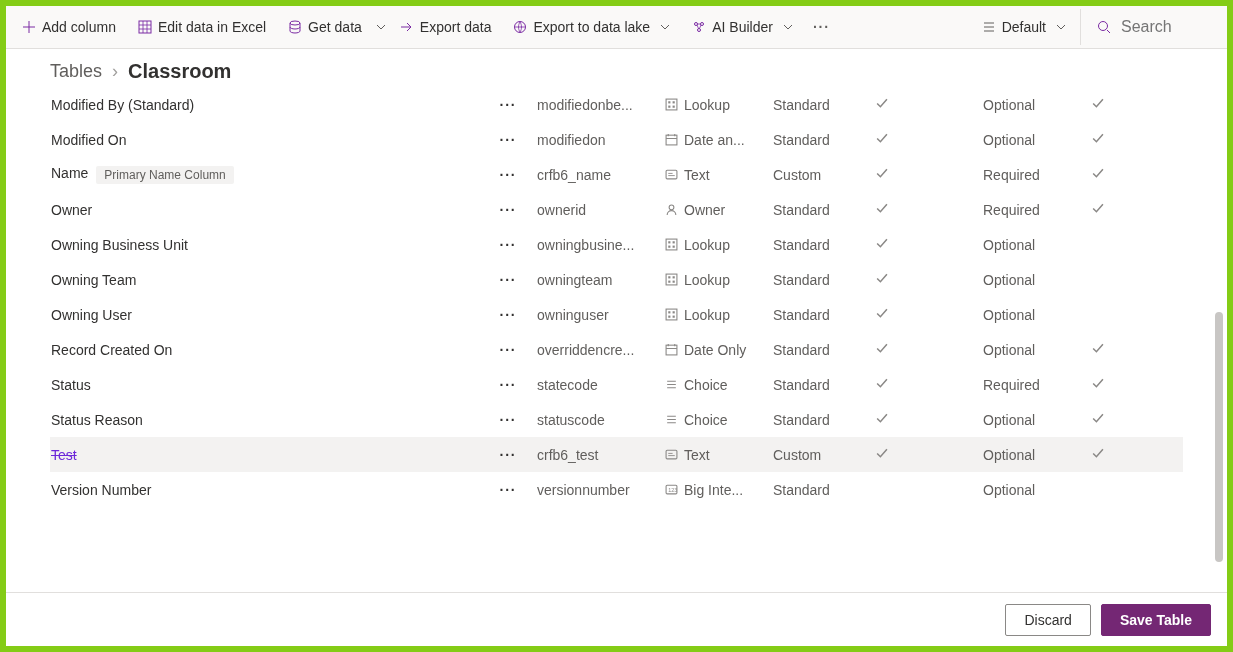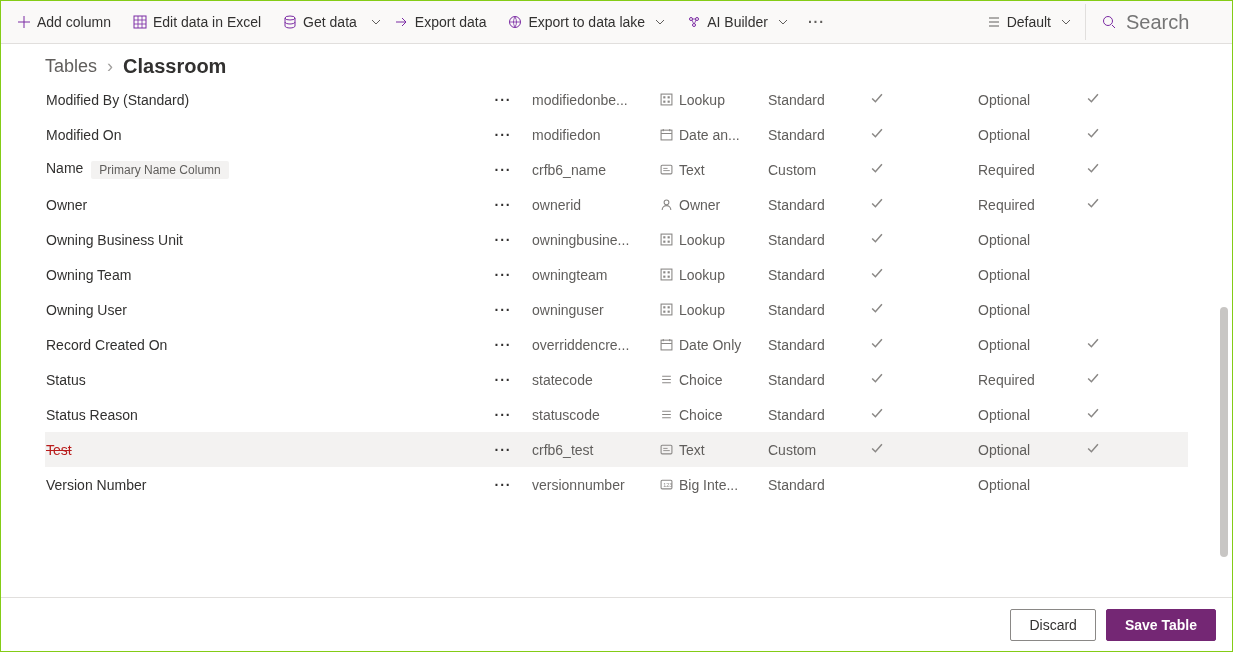--- a/index.html
+++ b/index.html
@@ -7,21 +7,21 @@
     margin: 0; padding: 0;
     font-family: "Segoe UI", Arial, sans-serif;
     font-size: 14px;
     color: #323130;
     background: #fff;
     width: 1233px; height: 652px;
     overflow: hidden;
   }
   .frame {
     width: 1233px; height: 652px;
-    border: 1px solid #84cc16;
+    border: 6px solid #84cc16;
     display: flex; flex-direction: column;
     position: relative;
   }
   
   .cmdbar {
     height: 43px;
     border-bottom: 1px solid #e1dfdd;
     background: #faf9f8;
     display: flex; align-items: center;
     padding: 0 6px;
@@ -43,21 +43,21 @@
     margin-left: auto; display:flex; align-items:center;
   }
   .vl { width:1px; height:36px; background:#e1dfdd; margin:0 4px; }
   .search-box {
     display:flex; align-items:center; gap:8px;
     padding:0 12px; height:36px; color:#605e5c;
     min-width:120px;
   }
   .search-input {
     border:none; background:transparent; outline:none;
-    font-size:20px; color:#323130; width:90px;
+    font-size:16px; color:#323130; width:90px;
   }
   
   .breadcrumb {
     display:flex; align-items:center; gap:10px;
     padding: 14px 0 8px 44px;
     border-bottom:none;
     height:38px;
     font-size:18px;
   }
   .breadcrumb .bc-link { color:#605e5c; cursor:pointer; }
@@ -101,21 +101,21 @@
   .more {
     color:#605e5c;
     letter-spacing:1px;
     text-align:center;
     cursor:pointer;
     font-weight:600;
   }
   .type-cell { display:flex; align-items:center; gap:6px; color:#605e5c; }
   .type-cell .ti { display:inline-flex; color:#8a8886; }
   .check { color:#8a8886; display:inline-flex; }
-  .strike { text-decoration: line-through; color:#b91c1c; }
+  .strike { text-decoration: line-through; color:#6d28d9; }
   
   .footer {
     height:54px;
     border-top:1px solid #e1dfdd;
     display:flex; align-items:center; justify-content:flex-end;
     gap:10px; padding:0 16px;
     background:#fff;
   }
   .btn {
     height:32px; padding:0 18px;

